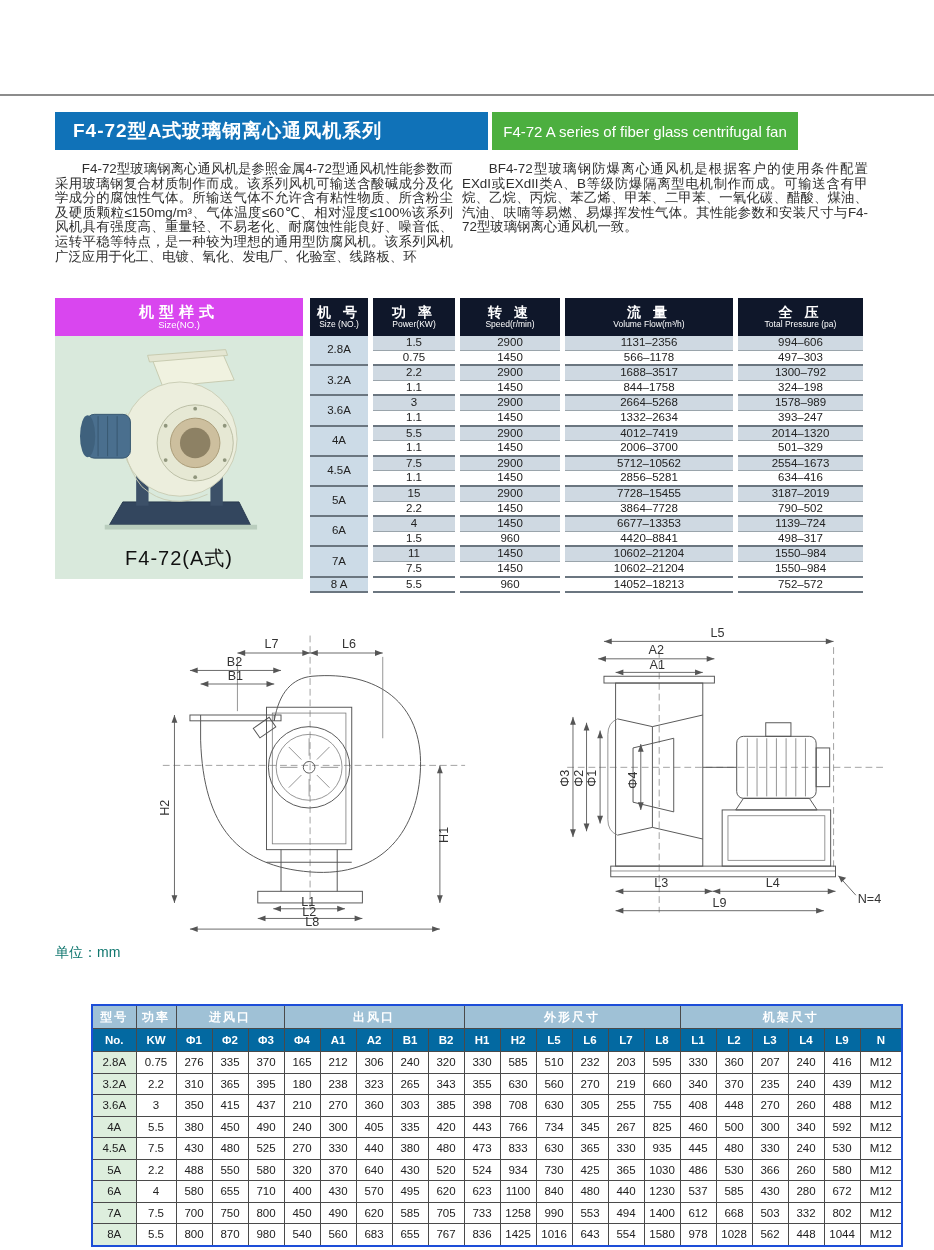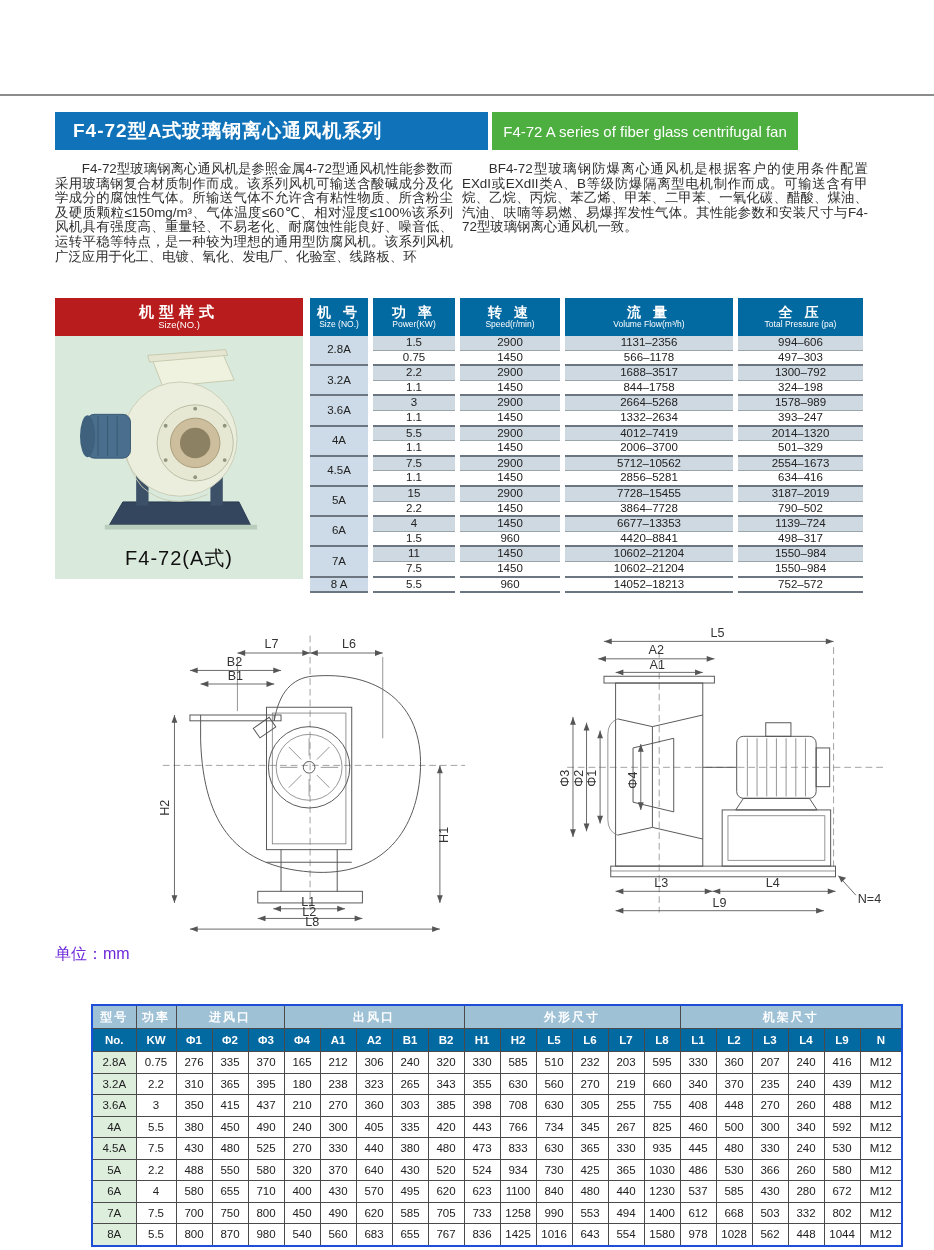--- a/index.html
+++ b/index.html
@@ -13,47 +13,47 @@
                justify-content:center;}
   .introcol{position:absolute;top:162px;font-size:13.4px;line-height:14.6px;text-align:justify;color:#2e2e2e;}
   .introcol p{margin:0;}
   .indent{text-indent:2em;}
   #intro-left{left:55px;width:398px;}
   #intro-right{left:462px;width:406px;}
 
   
   .specwrap{position:absolute;left:55px;top:298px;width:813px;height:281px;display:flex;}
   .photopanel{width:258px;margin-right:2px;display:flex;flex-direction:column;background:#d9e9dc;}
-  .photohead{height:38px;background:#b91c1c;color:#fff;text-align:center;display:flex;
+  .photohead{height:38px;background:#d946ef;color:#fff;text-align:center;display:flex;
              flex-direction:column;justify-content:center;line-height:1.05;}
   .photohead .cn{font-size:15px;font-weight:bold;letter-spacing:5px;}
   .photohead .en{font-size:9.5px;}
   .photoarea{flex:1;display:flex;align-items:center;justify-content:center;}
   .photocap{height:34px;text-align:center;font-size:20px;color:#111;letter-spacing:1px;}
   table.spec{width:553px;border-collapse:separate;border-spacing:5px 0;table-layout:fixed;}
-  table.spec th{background:#0369a1;color:#fff;height:38px;padding:0;vertical-align:middle;line-height:1.05;}
+  table.spec th{background:#0f172a;color:#fff;height:38px;padding:0;vertical-align:middle;line-height:1.05;}
   table.spec th .cn{font-size:14px;font-weight:bold;letter-spacing:4px;}
   table.spec th .en{font-size:8.5px;font-weight:normal;}
   table.spec td{font-size:11.5px;height:13.6px;padding:0;text-align:center;
                 border-bottom:1px solid #9aa4ab;line-height:1;}
   table.spec td.shade{background:#cfd9e2;}
   table.spec td.size-cell{background:#ccdbe7;font-size:11.5px;}
   table.spec td.grp-end{border-bottom:2px solid #6b7680;}
 
   
   .diag{position:absolute;}
   .diag svg{display:block;}
   .dg{stroke:#555;fill:none;stroke-width:1;}
   .dgthin{stroke:#777;fill:none;stroke-width:0.8;}
   .cl{stroke:#888;fill:none;stroke-width:0.8;stroke-dasharray:7 4;}
   .dim{stroke:#555;fill:none;stroke-width:0.9;}
   .dtx{font-size:13px;fill:#333;}
 
   
-  .unitlabel{position:absolute;left:55px;top:944px;font-size:16px;color:#6d28d9;}
+  .unitlabel{position:absolute;left:55px;top:944px;font-size:14px;color:#0f766e;}
   table.dims{position:absolute;left:55px;top:1004px;width:800px;border-collapse:collapse;table-layout:fixed;
              border:2px solid #1d4ed8;margin-left:36px;}
   table.dims th,table.dims td{border:1px solid #4a4a4a;padding:0;text-align:center;}
   table.dims tr.grow th{background:#9fc1d6;color:#fff;font-size:12px;font-weight:bold;height:22px;letter-spacing:2px;}
   table.dims tr.srow th{background:#0369a1;color:#fff;font-size:11.5px;font-weight:bold;height:22px;}
   table.dims td{font-size:11.5px;height:20.5px;color:#222;background:#fff;}
   table.dims td.model{background:#ddeedd;}
 </style>
 </head>
 <body>

